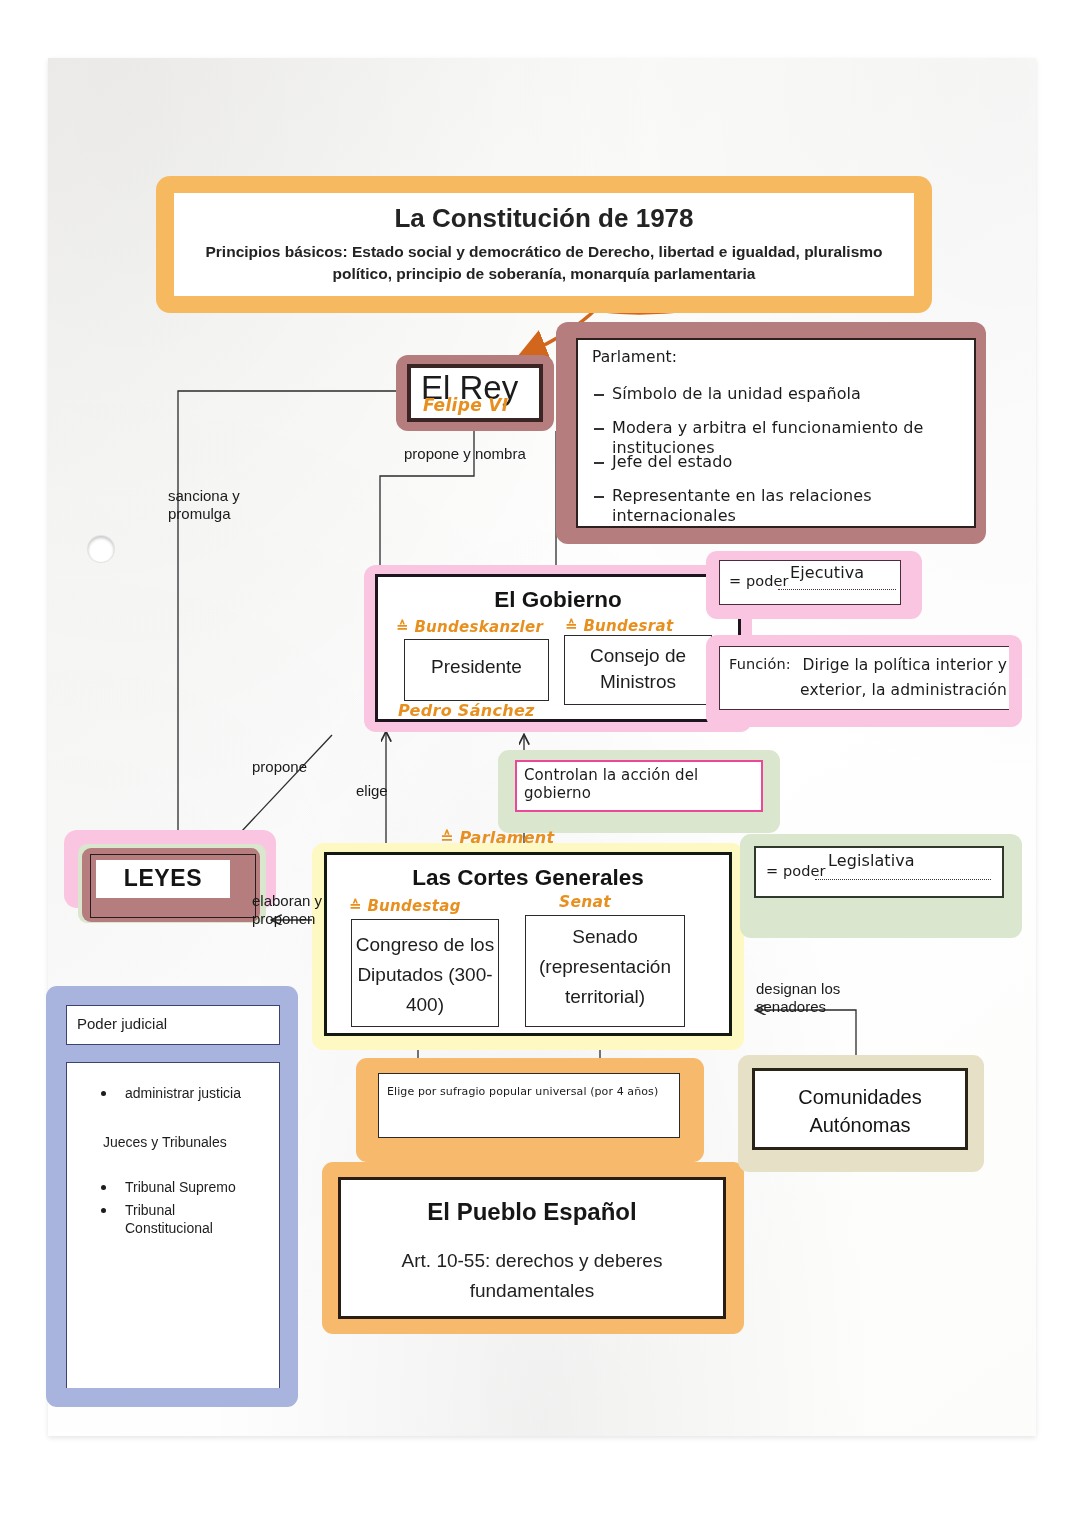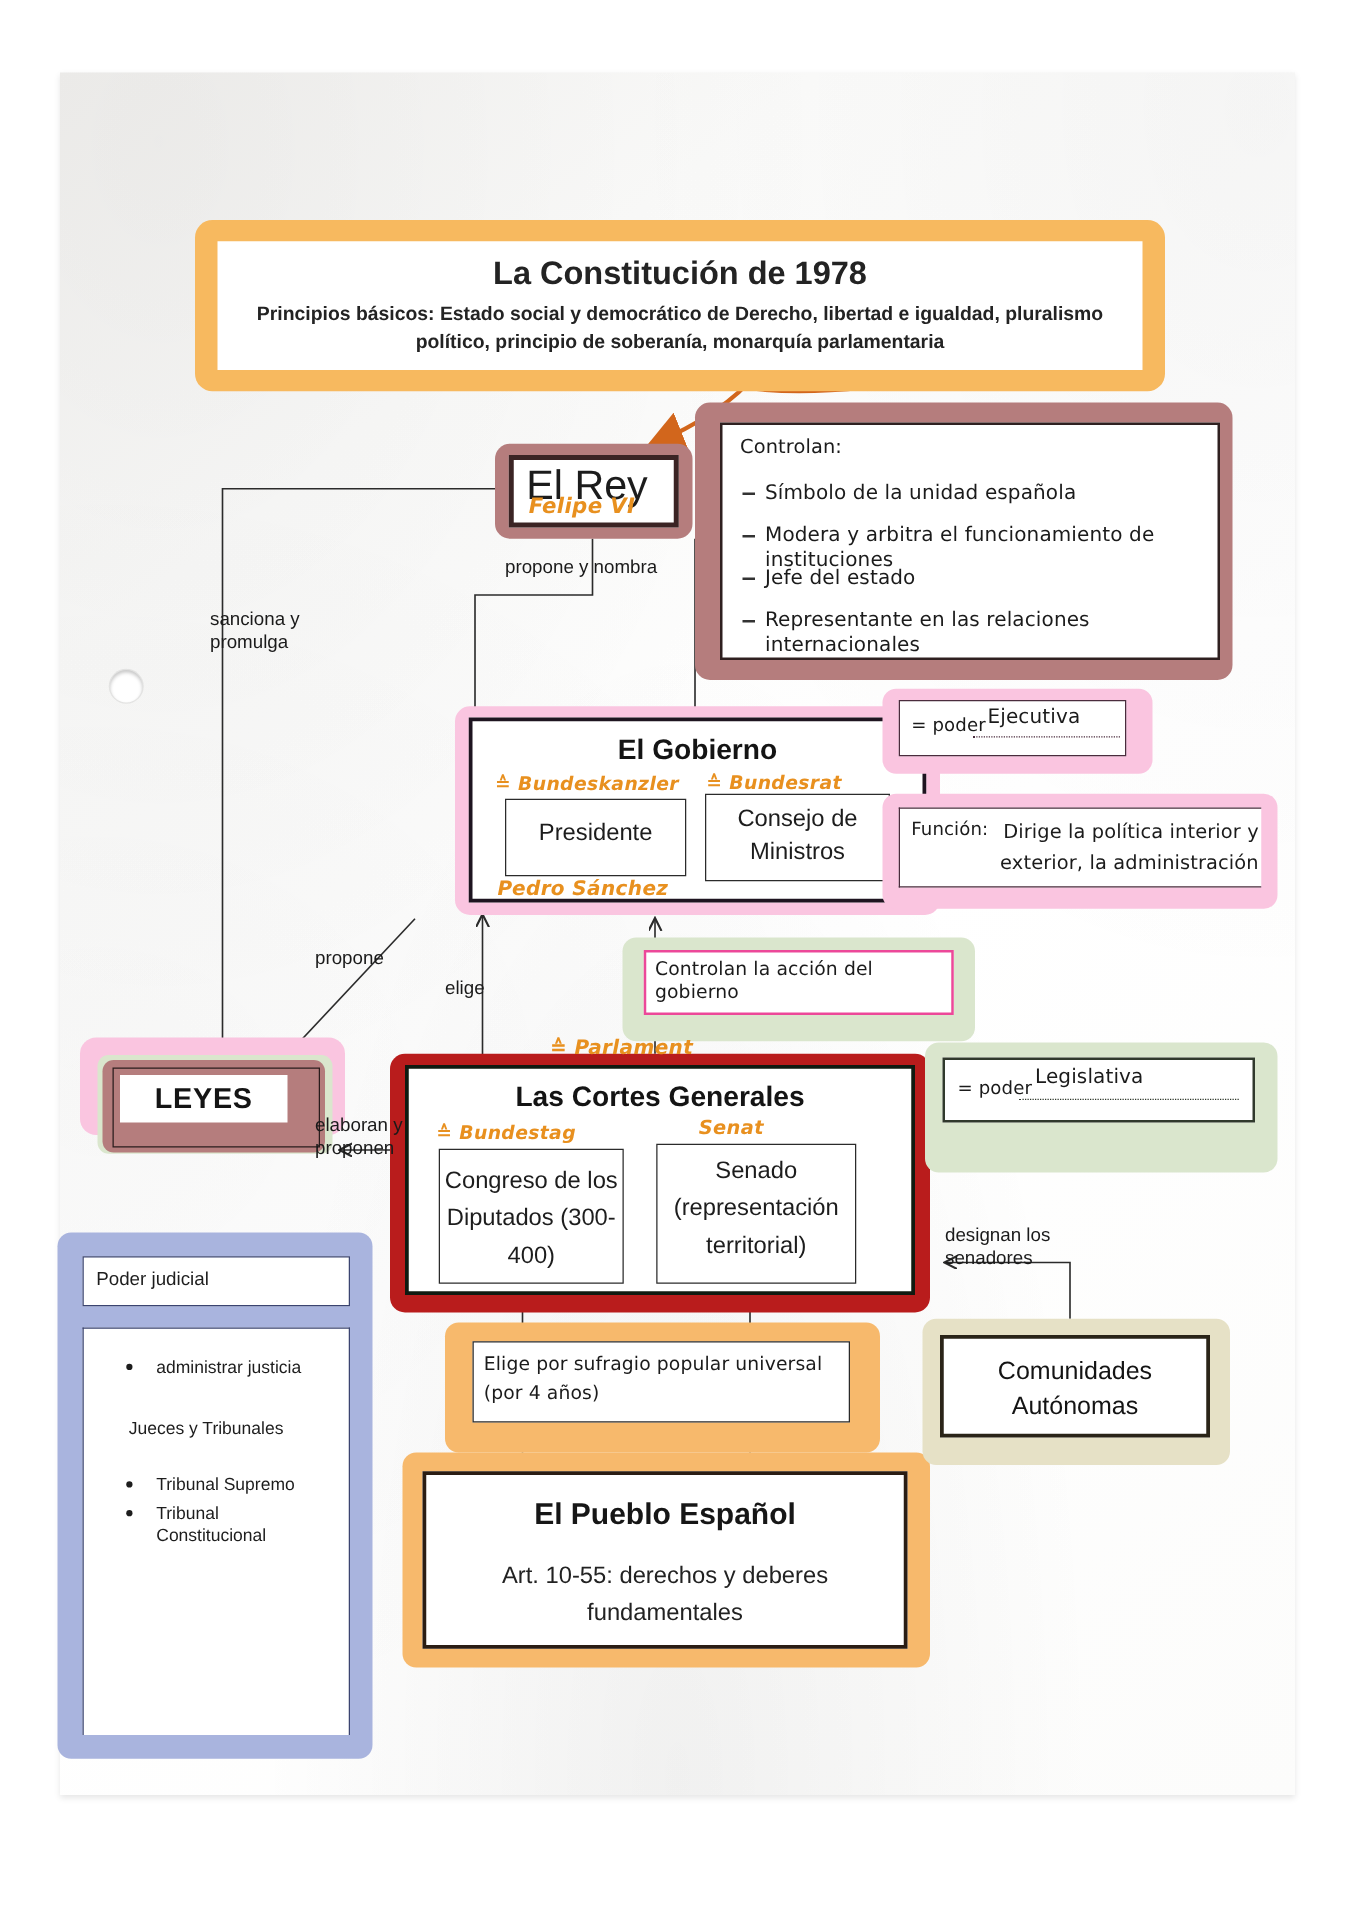--- a/index.html
+++ b/index.html
@@ -68,21 +68,21 @@
 
   #funcionWrap{left:706px;top:635px;width:316px;height:92px;background:#fac5e0;border-radius:11px;}
   #funcionInner{left:13px;top:11px;width:290px;height:64px;border-top:1.8px solid #4a2c3d;border-bottom:1.8px solid #4a2c3d;border-left:1.8px solid #4a2c3d;padding-left:20px;}
   #funcionLbl{left:9px;top:9px;font-size:14.5px;}
   #funcionVal{left:72px;top:6px;width:215px;font-size:15.5px;line-height:25px;text-align:right;}
 
   #contrWrap{left:498px;top:750px;width:282px;height:83px;background:#dae6cd;border-radius:11px;}
   #contrInner{left:17px;top:10px;width:248px;height:52px;border:2px solid #ec4899;}
   #contrTxt{left:7px;top:4px;font-size:15px;}
 
-  #cortesWrap{left:312px;top:843px;width:432px;height:207px;background:#b91c1c;border-radius:12px;}
+  #cortesWrap{left:312px;top:843px;width:432px;height:207px;background:#fef9c3;border-radius:12px;}
   #cortesInner{left:12px;top:9px;width:408px;height:184px;border:3.2px solid #111a11;}
   #cortesTitle{width:100%;text-align:center;top:10px;font-size:22.5px;font-weight:bold;color:#141414;}
   #cortesBT{left:22px;top:42px;font-size:15px;}
   #cortesSN{left:232px;top:38px;font-size:15.5px;}
   #congBox{left:24px;top:64px;width:148px;height:108px;border:1.4px solid #2b2b2b;}
   #congTxt{width:100%;text-align:center;top:10px;font-size:19px;line-height:30px;}
   #senBox{left:198px;top:60px;width:160px;height:112px;border:1.4px solid #2b2b2b;}
   #senTxt{width:100%;text-align:center;top:6px;font-size:19px;line-height:30px;}
 
   #legisWrap{left:740px;top:834px;width:282px;height:104px;background:#dae6cd;border-radius:11px;}
@@ -100,21 +100,21 @@
 
   #judWrap{left:46px;top:986px;width:252px;height:421px;background:#a9b4de;border-radius:11px;}
   #judHead{left:20px;top:19px;width:214px;height:40px;border:1.6px solid #3b4470;}
   #judHeadTxt{left:10px;top:9px;font-size:15px;}
   #judBody{left:20px;top:76px;width:214px;height:326px;border-left:1.6px solid #3b4470;border-top:1.6px solid #3b4470;border-right:1.6px solid #3b4470;}
   .judLi{position:absolute;font-size:14px;color:#1d1d1d;line-height:18px;}
   .bullet{position:absolute;width:5px;height:5px;border-radius:50%;background:#1d1d1d;}
 
   #sufWrap{left:356px;top:1058px;width:348px;height:104px;background:#f7b96c;border-radius:11px;}
   #sufInner{left:22px;top:15px;width:302px;height:65px;border:1.8px solid #2a2a2a;}
-  #sufTxt{left:8px;top:6px;font-size:15px;line-height:23px;}
+  #sufTxt{left:8px;top:6px;font-size:11px;line-height:23px;}
 
   #puebWrap{left:322px;top:1162px;width:422px;height:172px;background:#f7b96c;border-radius:11px;}
   #puebInner{left:16px;top:15px;width:388px;height:142px;border:3px solid #2a1d14;}
   #puebTitle{width:100%;text-align:center;top:18px;font-size:24px;font-weight:bold;color:#161616;}
   #puebSub{left:16px;right:16px;top:66px;text-align:center;font-size:19px;line-height:30px;color:#222;}
 
   #comWrap{left:738px;top:1055px;width:246px;height:117px;background:#e6e1c6;border-radius:11px;}
   #comInner{left:14px;top:13px;width:216px;height:82px;border:3px solid #2a2418;}
   #comTxt{width:100%;text-align:center;top:12px;font-size:20px;font-weight:normal;line-height:28px;color:#141414;}
 </style>
@@ -176,21 +176,21 @@
 
   <div class="wrap" id="reyWrap">
     <div class="inner" id="reyInner">
       <div class="txt prnt" id="reyTitle">El Rey</div>
       <div class="txt handOrange" id="reySub">Felipe VI</div>
     </div>
   </div>
 
   <div class="wrap" id="funcWrap">
     <div class="inner" id="funcInner">
-      <div class="txt hand" id="funcLabel">Controlan:</div>
+      <div class="txt hand" id="funcLabel">Parlament:</div>
       <div class="dash" style="top:54px"></div>
       <div class="txt hand funcItem" style="top:44px">Símbolo de la unidad española</div>
       <div class="dash" style="top:88px"></div>
       <div class="txt hand funcItem" style="top:78px">Modera y arbitra el funcionamiento de instituciones</div>
       <div class="dash" style="top:122px"></div>
       <div class="txt hand funcItem" style="top:112px">Jefe del estado</div>
       <div class="dash" style="top:156px"></div>
       <div class="txt hand funcItem" style="top:146px">Representante en las relaciones internacionales</div>
     </div>
   </div>

